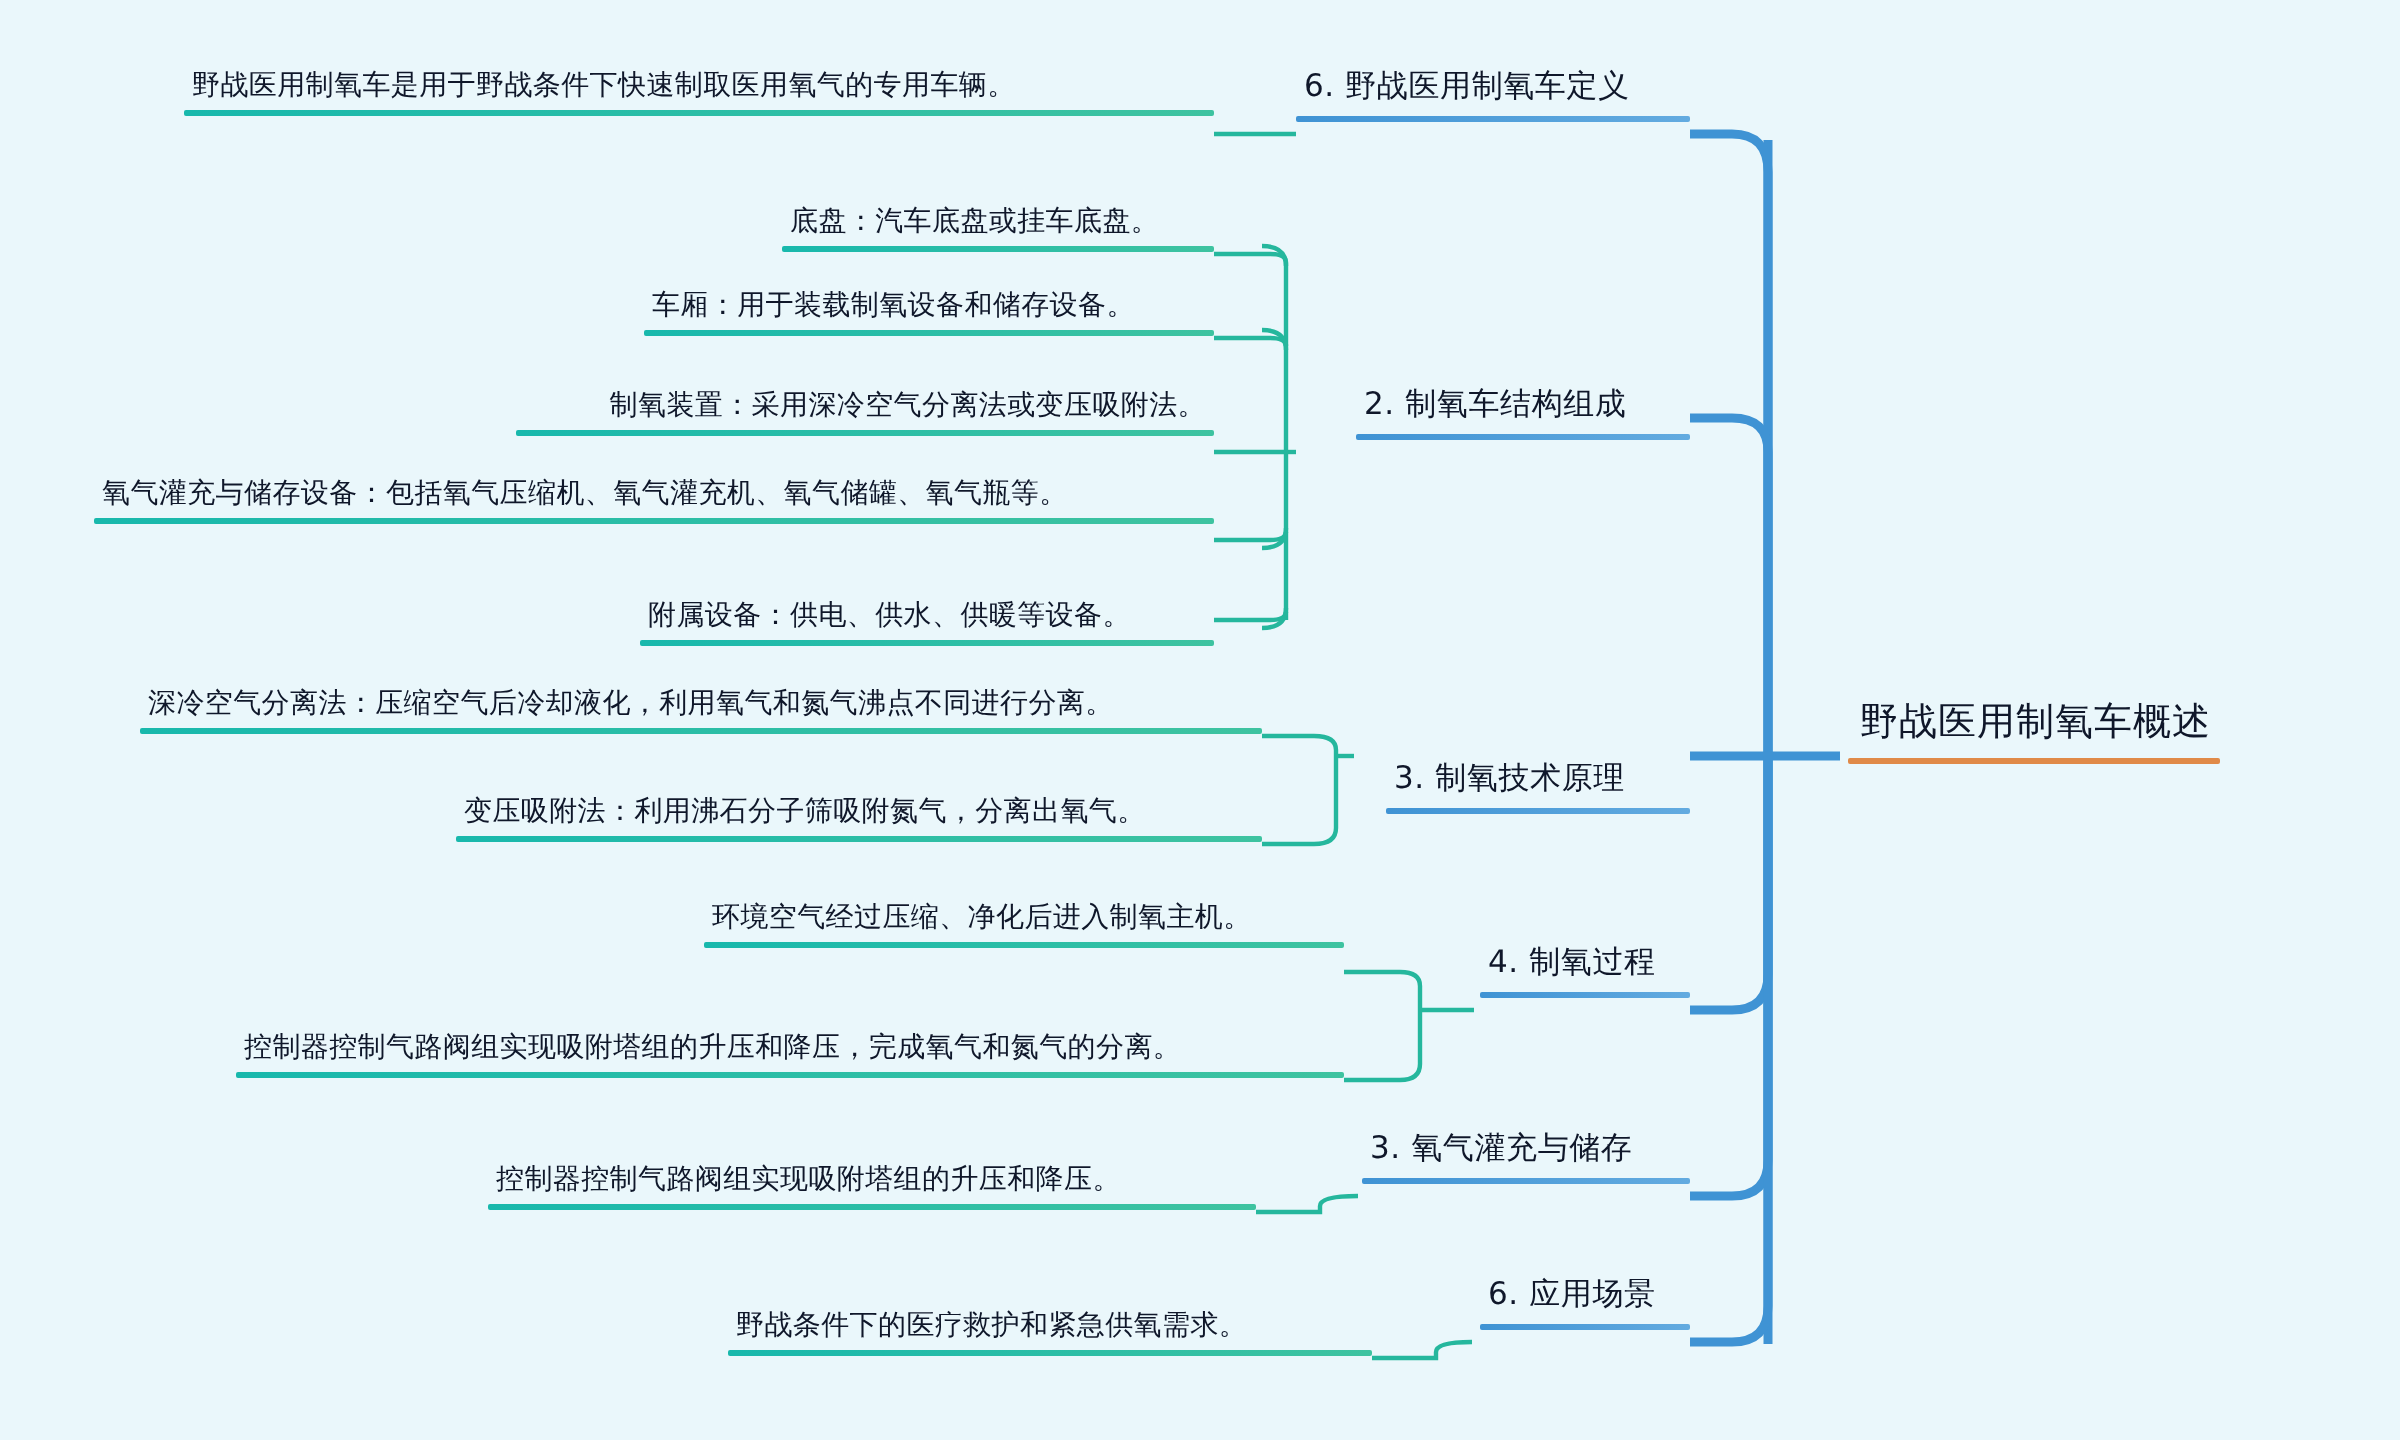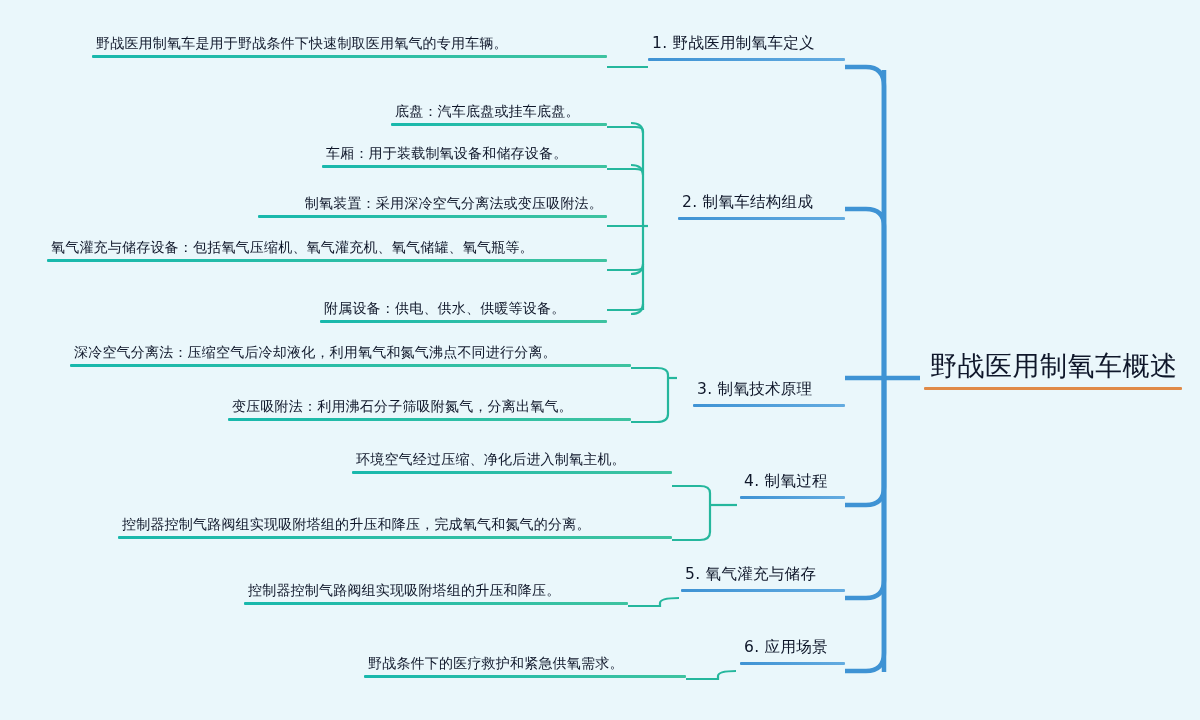--- a/index.html
+++ b/index.html
@@ -41,21 +41,21 @@
     white-space: nowrap;
   }
   .node .rule {
     display: block;
     height: 3px;
     border-radius: 1px;
   }
 
   
   .node.root {
-    font-size: 27px;
+    font-size: 19px;
     letter-spacing: .5px;
   }
   .node.root .label { padding-bottom: 8px; padding-left: 6px; }
   .node.root .rule {
     height: 3px;
     background: #e08a48;
   }
 
   
   .node.lvl1 {
@@ -145,41 +145,41 @@
       <path d="M 736 671 Q 718 671 718 676 L 718 679 L 686 679"></path>
     </g>
   </svg>
 
   <div class="node root" style="left:924px; top:352px;">
     <span class="label">野战医用制氧车概述</span>
     <span class="rule"></span>
   </div>
 
   <div class="node lvl1" style="left:648px; top:36px; width:197px;">
-    <span class="label">1. 野战医用制氧车定义</span>
+    <span class="label">6. 野战医用制氧车定义</span>
     <span class="rule"></span>
   </div>
 
   <div class="node lvl1" style="left:678px; top:195px; width:167px;">
     <span class="label">2. 制氧车结构组成</span>
     <span class="rule"></span>
   </div>
 
   <div class="node lvl1" style="left:693px; top:347px; width:152px;margin-top:35px;">
     <span class="label">3. 制氧技术原理</span>
     <span class="rule"></span>
   </div>
 
   <div class="node lvl1" style="left:740px; top:474px; width:105px;">
     <span class="label">4. 制氧过程</span>
     <span class="rule"></span>
   </div>
 
   <div class="node lvl1" style="left:681px; top:567px; width:164px;">
-    <span class="label">5. 氧气灌充与储存</span>
+    <span class="label">3. 氧气灌充与储存</span>
     <span class="rule"></span>
   </div>
 
   <div class="node lvl1" style="left:740px; top:640px; width:105px;">
     <span class="label">6. 应用场景</span>
     <span class="rule"></span>
   </div>
 
   <div class="node leaf" style="left:92px; top:36px; width:515px;">
     <span class="label">野战医用制氧车是用于野战条件下快速制取医用氧气的专用车辆。</span>

